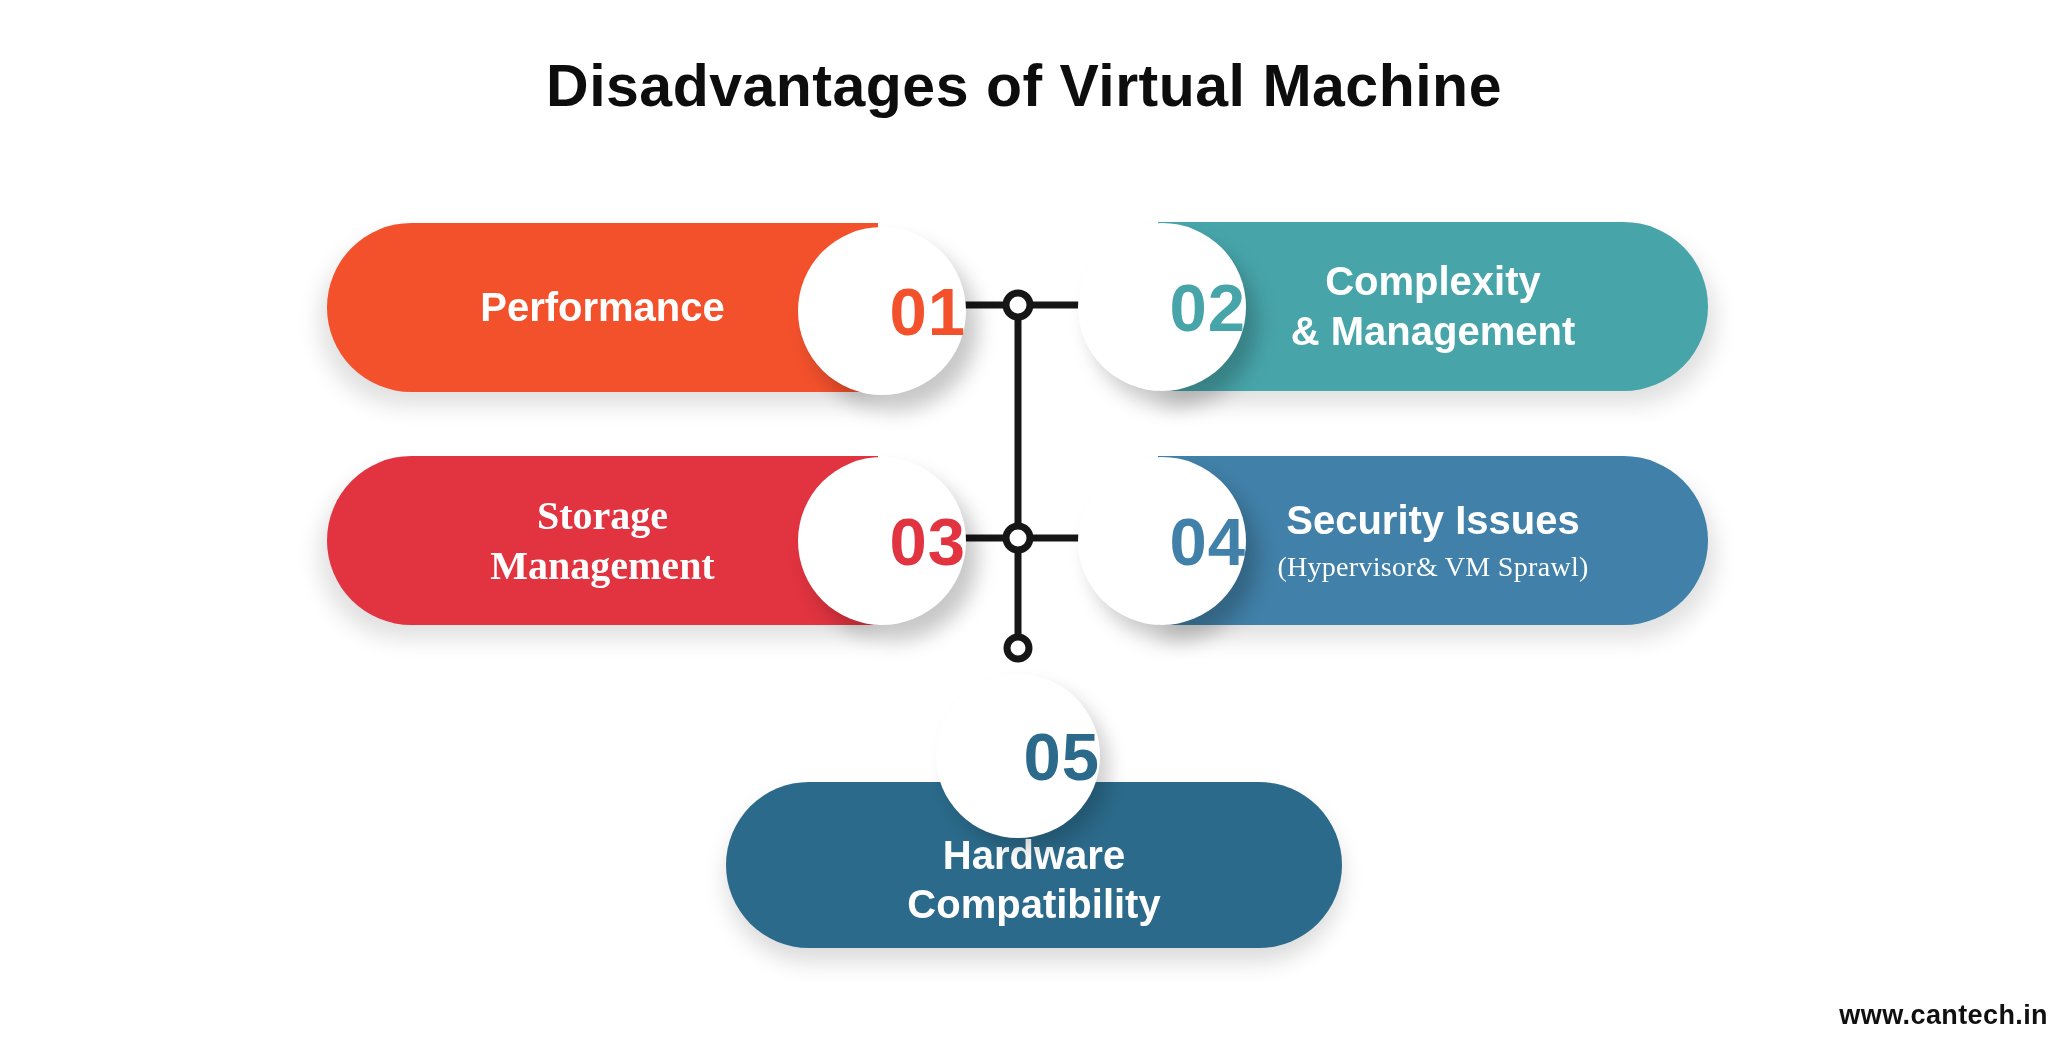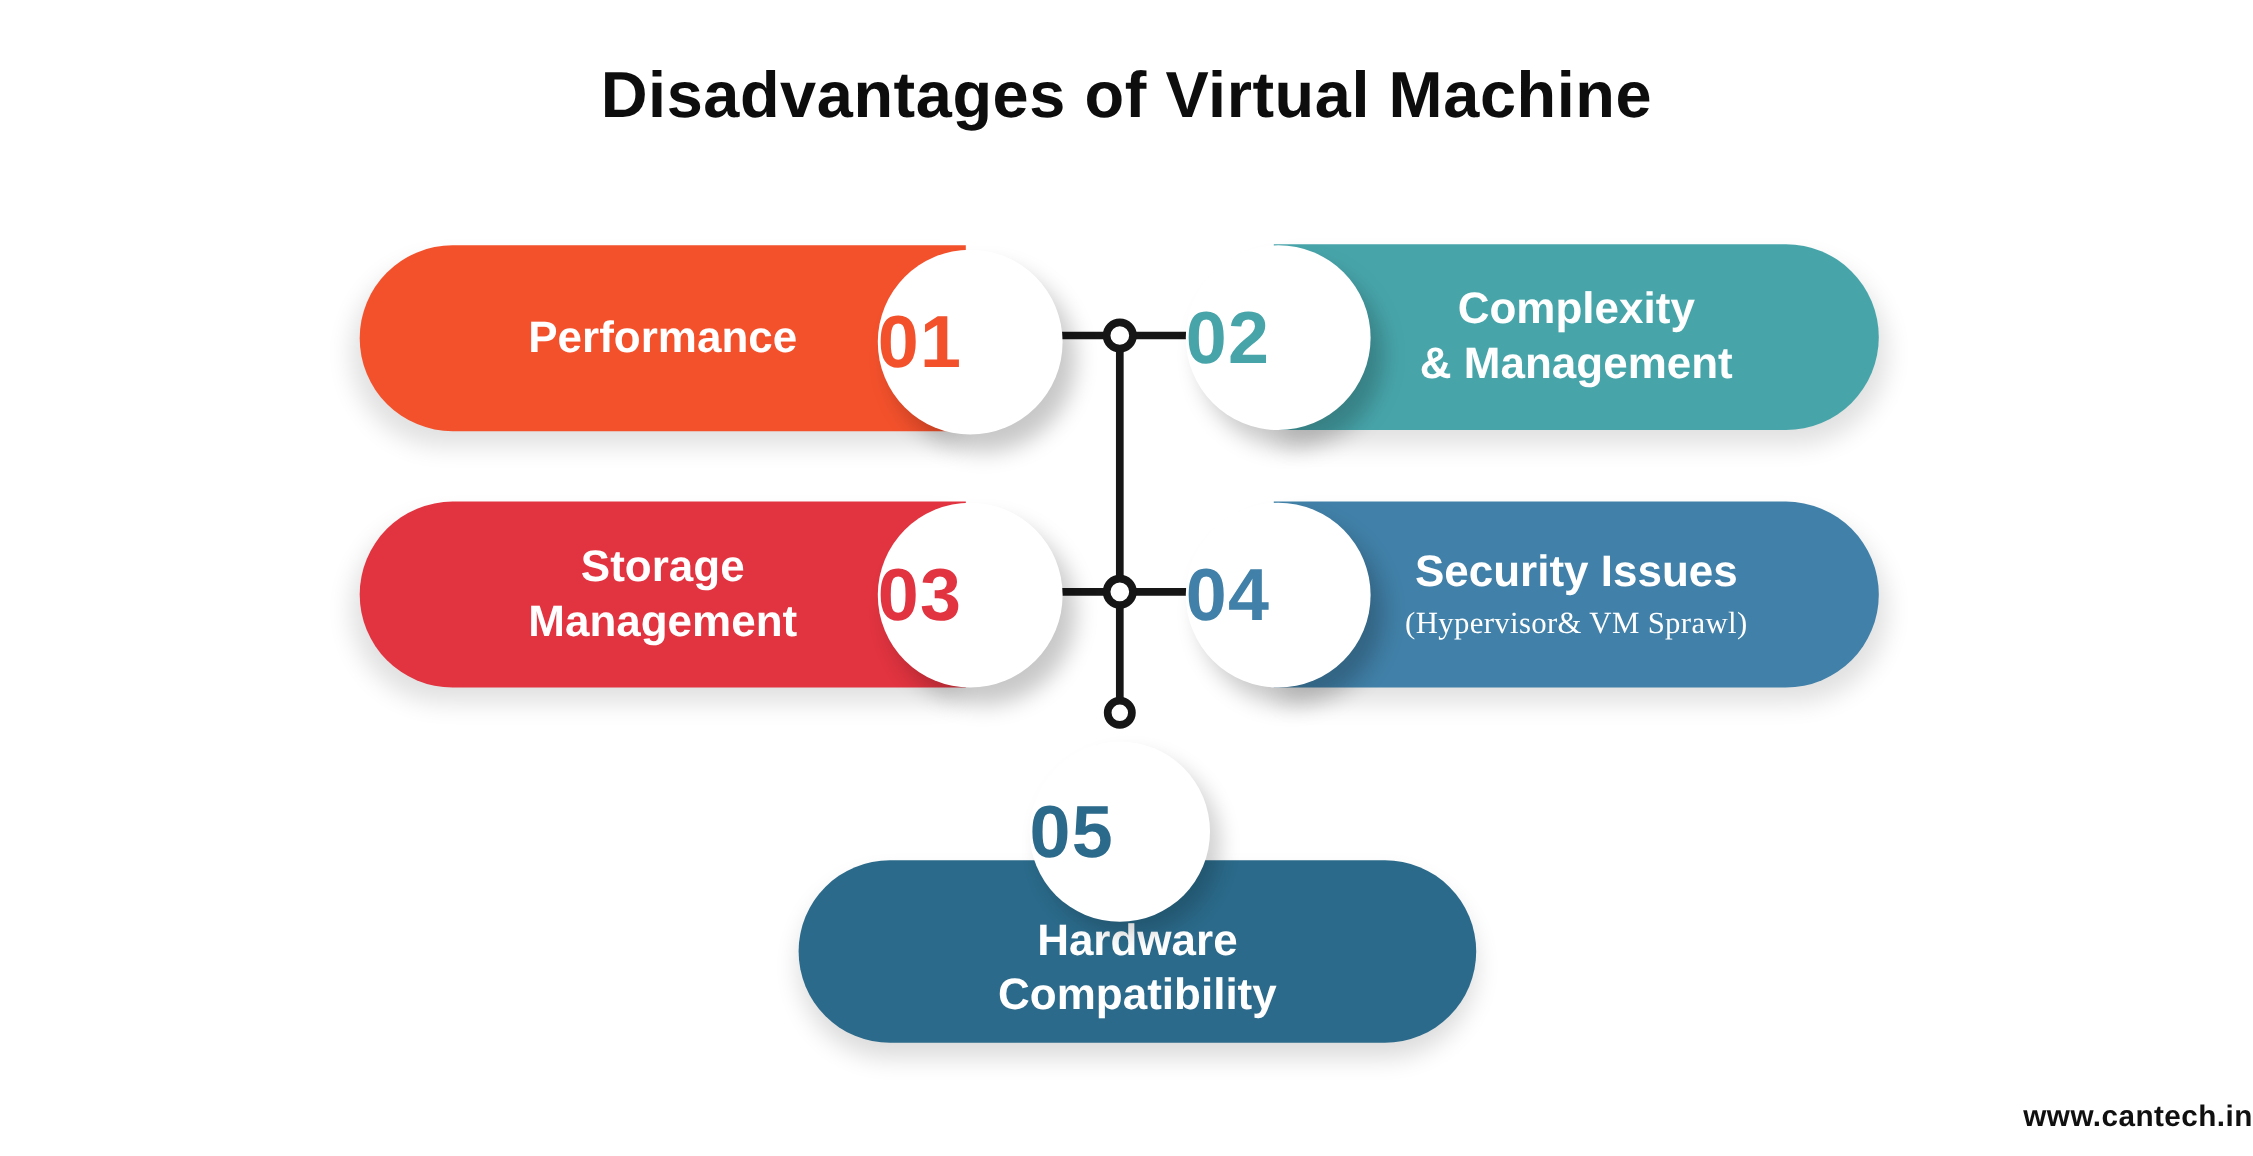--- a/index.html
+++ b/index.html
@@ -24,21 +24,21 @@
   #pill-1{left:327px;top:223px;width:551px;height:169px;}
   #pill-2{left:1158px;top:222px;width:550px;height:169px;}
   #pill-3{left:327px;top:456px;width:551px;height:169px;}
   #pill-4{left:1158px;top:456px;width:550px;height:169px;}
   #pill-5{left:726px;top:782px;width:616px;height:166px;justify-content:flex-end;padding-bottom:18px;box-sizing:border-box;}
   .pill .line{display:block;}
   .pill .subtitle{font-size:28px;font-weight:normal;margin-top:5px;letter-spacing:.3px;font-family:Liberation Serif, serif;}
   
   .badge{
     position:absolute;background:#ffffff;border-radius:50%;z-index:3;
-    display:flex;align-items:center;justify-content:flex-start;
+    display:flex;align-items:center;justify-content:flex-end;
     font-weight:bold;font-size:67px;letter-spacing:1px;
     box-shadow:12px 16px 20px rgba(0,0,0,0.22);
   }
   #badge-1{left:798px;top:227px;width:168px;height:168px;}
   #badge-2{left:1078px;top:223px;width:168px;height:168px;}
   #badge-3{left:798px;top:457px;width:168px;height:168px;}
   #badge-4{left:1078px;top:457px;width:168px;height:168px;}
   #badge-5{left:936px;top:674px;width:164px;height:164px;box-shadow:10px 12px 18px rgba(0,0,0,0.18);}
   .site{
     position:absolute;left:0;top:1000px;width:100%;text-align:right;
@@ -63,21 +63,21 @@
 
   <div class="pill left-cap" id="pill-1" style="background-color: rgb(243, 81, 44);">
     <span class="line">Performance</span>
   </div>
 
   <div class="pill right-cap" id="pill-2" style="background-color: rgb(71, 165, 170);">
     <span class="line">Complexity</span>
     <span class="line">&amp; Management</span>
   </div>
 
-  <div class="pill left-cap" id="pill-3" style="background-color: rgb(225, 52, 64);">
+  <div class="pill left-cap" id="pill-3" style="background-color: rgb(225, 52, 64); font-family: Liberation Serif, serif;">
     <span class="line">Storage</span>
     <span class="line">Management</span>
   </div>
 
   <div class="pill right-cap" id="pill-4" style="background-color: rgb(65, 128, 168);">
     <span class="line">Security Issues</span>
     <span class="line subtitle">(Hypervisor&amp; VM Sprawl)</span>
   </div>
 
   <div class="pill full-cap" id="pill-5" style="background-color: rgb(43, 106, 138);">

